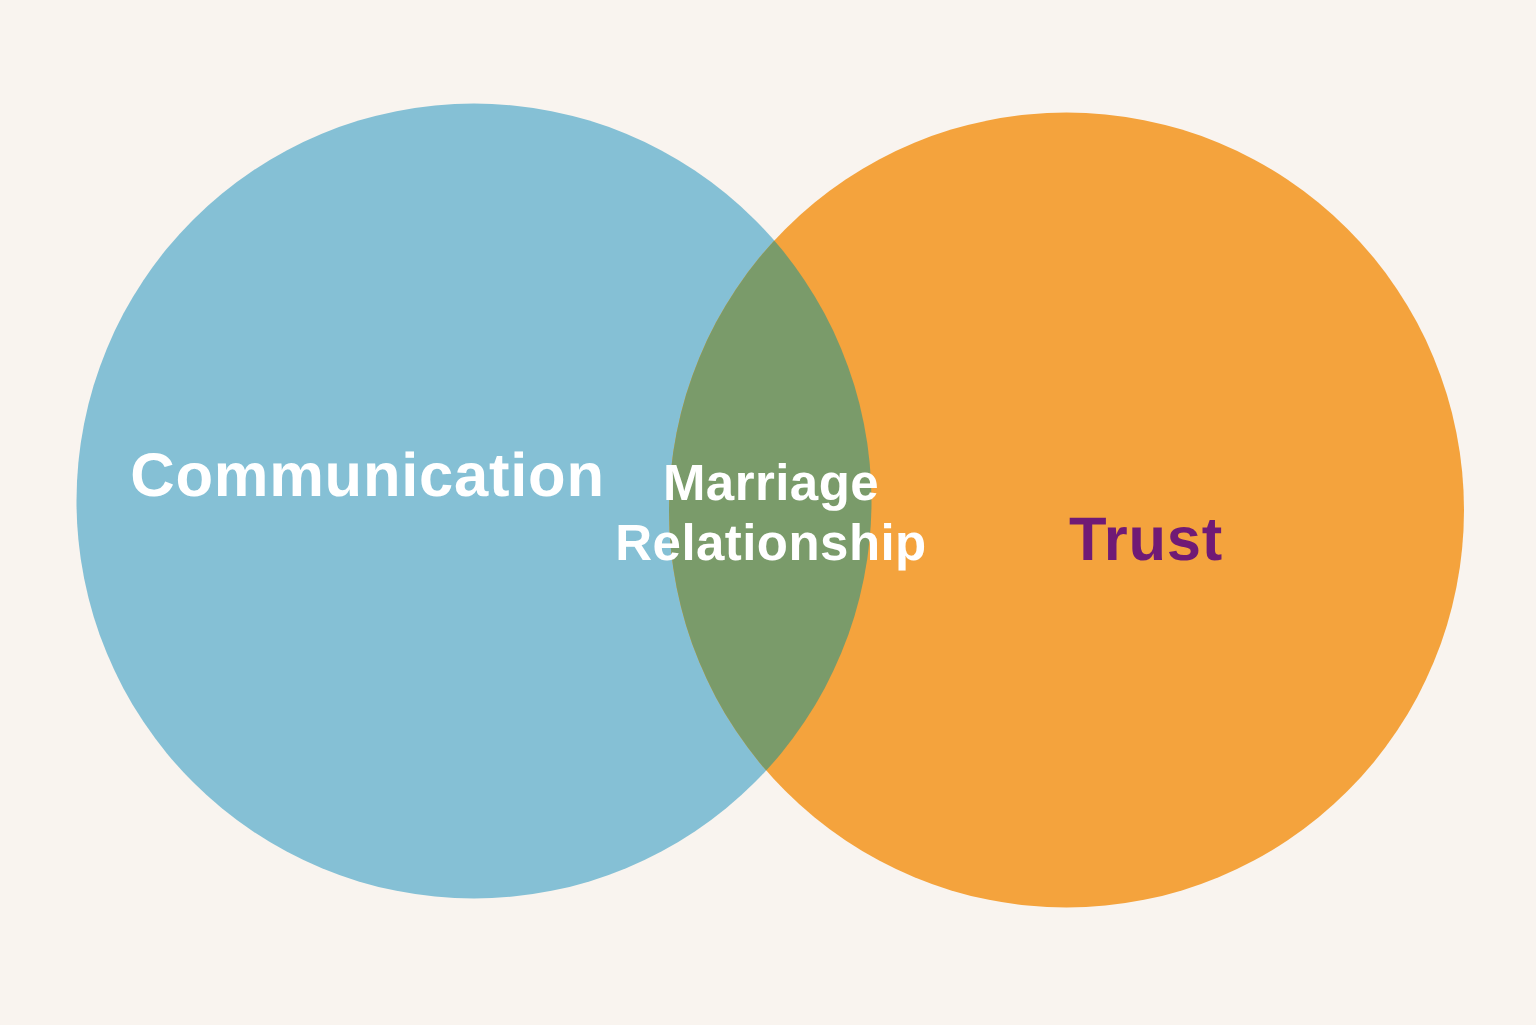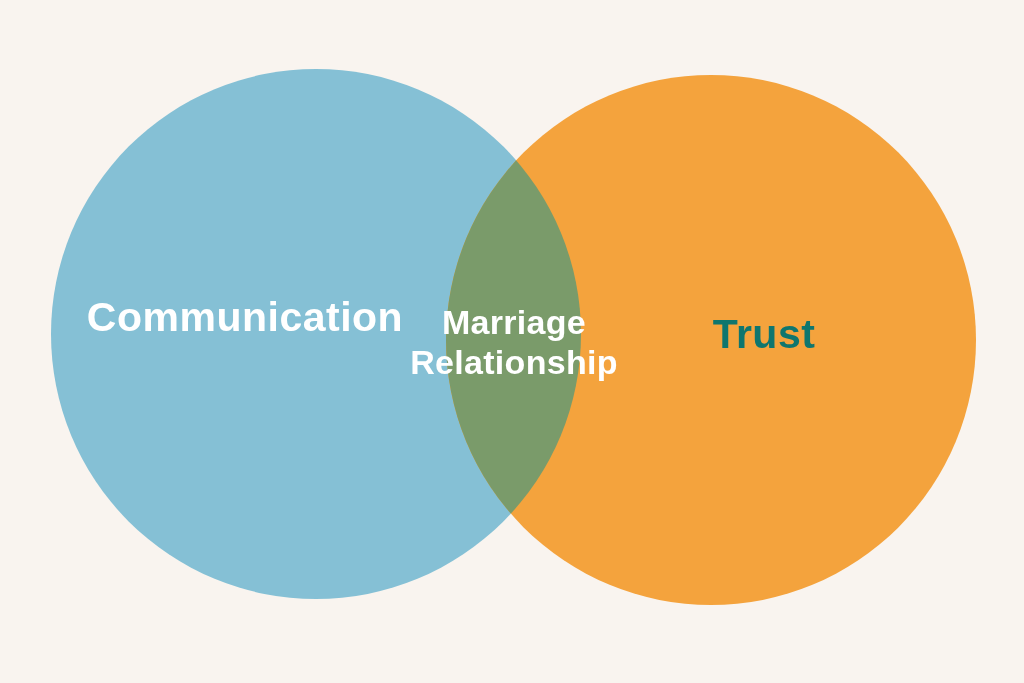--- a/index.html
+++ b/index.html
@@ -72,20 +72,20 @@
 
     <circle cx="711" cy="340" r="265" fill="#f4a33d"></circle>
 
     <g clip-path="url(#clip-communication)">
       <circle cx="711" cy="340" r="265" fill="#7a9b6a"></circle>
     </g>
   </svg>
 
   <div class="label set-label communication" style="color: rgb(255, 255, 255);">Communication</div>
 
-  <div class="label set-label trust" style="color: #0f766e;">Trust</div>
+  <div class="label set-label trust" style="color: #701a75; margin-top: 26px;">Trust</div>
 
   <div class="label intersection" aria-label="Marriage and Relationship Wellness" style="color: rgb(255, 255, 255);">
     <span>Marriage</span>
     <span>Relationship</span>
   </div>
 
 </div>
 
 </body></html>

